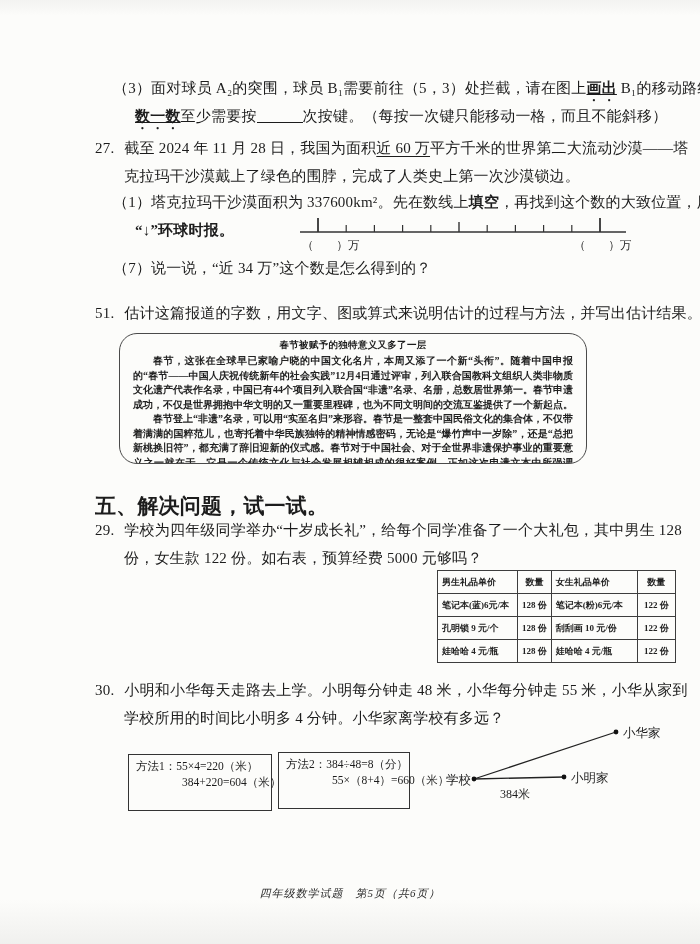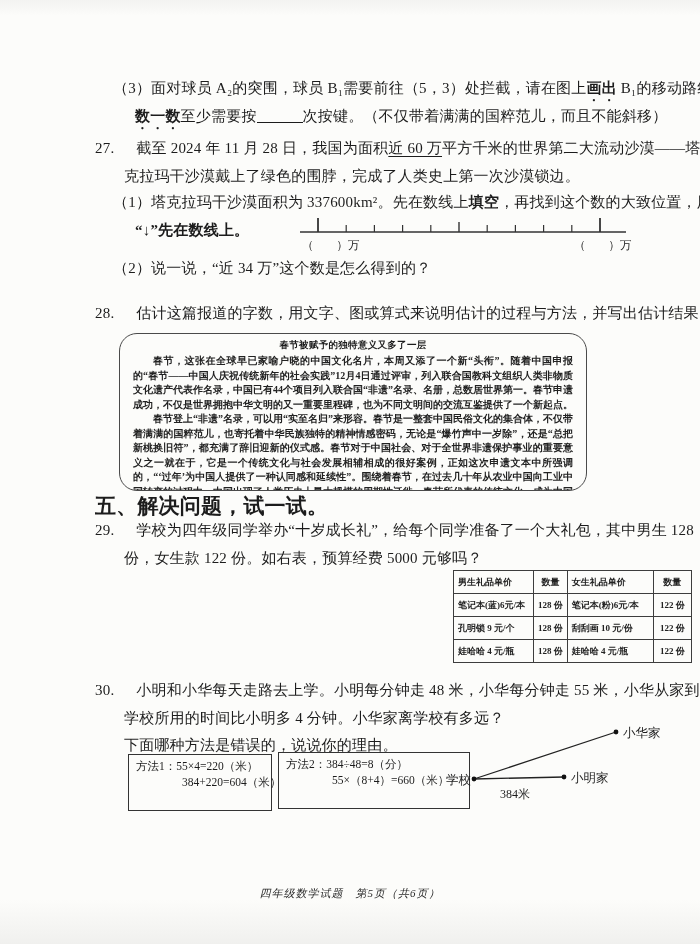--- a/index.html
+++ b/index.html
@@ -5,102 +5,102 @@
   * { margin:0; padding:0; box-sizing:border-box; }
   html,body { width:700px; height:944px; }
   body { font-family:"Liberation Serif","DejaVu Serif",serif; background:#e9e9e7; }
   .page { position:relative; width:700px; height:944px; overflow:hidden; color:#1c1c1c;
           background:linear-gradient(180deg,#f3f3f1 0px,#fcfcfa 16px,#fcfcfa 900px,#f0f0ee 944px); }
   .line { position:absolute; font-size:15px; white-space:nowrap; letter-spacing:.2px; }
   .b { font-weight:bold; }
   .ul { text-decoration:underline; text-underline-offset:3px; }
   .emdot { font-weight:bold;
            -webkit-text-emphasis:filled dot; -webkit-text-emphasis-position:under left;
-           text-emphasis:filled dot; text-emphasis-position:under left; }
+           text-emphasis:filled dot; text-emphasis-position:under left;text-decoration:underline; }
   .blank { display:inline-block; width:46px; height:15px; border-bottom:1.5px solid #1c1c1c; vertical-align:-2px; }
-  .num { margin-right:22px; }
+  .num { margin-right:10px; }
 
   
   .numberline-wrap { position:absolute; left:296px; top:214px; width:334px; height:46px; }
   .nl-label { position:absolute; font-size:11.5px; top:24px; white-space:nowrap; }
   .nl-label.left { left:6px; } .nl-label.right { left:278px; }
 
   
-  .article-box { position:absolute; left:119px; top:333px; width:468px; height:158px;
+  .article-box { position:absolute; left:119px; top:333px; width:468px; height:131px;
                  border:1.5px solid #4a4a4a; border-radius:18px; padding:5px 13px 3px; overflow:hidden; }
   .article-title { text-align:center; font-size:9.5px; font-weight:bold; margin-bottom:2px; letter-spacing:.3px; }
   .article-box p { font-size:10px; line-height:14.5px; text-align:justify; text-indent:2em; font-weight:600; color:#222; }
 
   
-  .gift-table { position:absolute; left:453px; top:570px; border-collapse:collapse; font-size:9px; font-weight:600; color:#222; }
+  .gift-table { position:absolute; left:437px; top:570px; border-collapse:collapse; font-size:9px; font-weight:600; color:#222; }
   .gift-table td { border:1.5px solid #3d3d3d; height:23px; padding:1px 4px; text-align:center; white-space:nowrap; }
   .gift-table td.item { text-align:left; }
   .gift-table td.c1 { width:80px; } .gift-table td.c2 { width:30px; }
   .gift-table td.c3 { width:86px; } .gift-table td.c4 { width:38px; }
 
   
   .method-box { position:absolute; border:1.3px solid #333; padding:3px 7px 20px; font-size:11.5px; line-height:16px;
                 white-space:nowrap; background:transparent; }
   #method1 { left:128px; top:754px; width:144px; }
-  #method2 { left:278px; top:752px; width:192px; }
+  #method2 { left:278px; top:752px; width:132px; }
   .m-indent { margin-left:46px; }
 
   
   .diagram { position:absolute; left:440px; top:698px; }
   .diagram text { font-size:12.5px; fill:#1c1c1c; font-family:"Liberation Serif","DejaVu Serif",serif; }
   .diagram .dist { font-size:12px; }
 
   .footer { position:absolute; left:0; top:886px; width:100%; text-align:center;
             font-size:11px; font-style:italic; letter-spacing:1px; color:#2a2a2a; }
 </style>
 </head>
 <body>
 
 <div class="page">
 
   <div class="line" style="left:113px; top:79px;">
     <span>（3）面对球员 A₂的突围，球员 B₁需要前往（5，3）处拦截，请在图上</span><span class="emdot">画出</span><span> B₁的移动路线，</span>
   </div>
   <div class="line" style="left:135px; top:107px;">
-    <span class="emdot">数一数</span><span>至少需要按</span><span class="blank"></span><span>次按键。（不仅带着满满的国粹范儿，而且不能斜移）</span>
+    <span class="emdot">数一数</span><span>至少需要按</span><span class="blank"></span><span>次按键。（每按一次键只能移动一格，而且不能斜移）</span>
   </div>
 
   <div class="line" style="left:95px; top:139px;">
     <span class="num">27.</span><span>截至 2024 年 11 月 28 日，我国为面积</span><span class="ul">近 60 万</span><span>平方千米的世界第二大流动沙漠——塔</span>
   </div>
   <div class="line" style="left:124px; top:167px;text-align:center;">克拉玛干沙漠戴上了绿色的围脖，完成了人类史上第一次沙漠锁边。</div>
 
   <div class="line" style="left:113px; top:193px;">
     <span>（1）</span><span>塔克拉玛干沙漠面积为 337600km²。先在数线上</span><span class="b">填空</span><span>，再找到这个数的大致位置，用</span>
   </div>
-  <div class="line b" style="left:135px; top:221px;">“↓”先在数线上。</div>
+  <div class="line b" style="left:135px; top:221px;">“↓”环球时报。</div>
 
   <div class="numberline-wrap">
     <svg width="334" height="24">
       <line x1="4" y1="18" x2="330" y2="18" stroke="#333" stroke-width="1.6"></line>
       <line x1="22" y1="4" x2="22" y2="18" stroke="#333" stroke-width="1.8"></line>
       <line x1="50.2" y1="11" x2="50.2" y2="18" stroke="#333" stroke-width="1.2"></line>
       <line x1="78.4" y1="11" x2="78.4" y2="18" stroke="#333" stroke-width="1.2"></line>
       <line x1="106.6" y1="11" x2="106.6" y2="18" stroke="#333" stroke-width="1.2"></line>
       <line x1="134.8" y1="11" x2="134.8" y2="18" stroke="#333" stroke-width="1.2"></line>
       <line x1="163" y1="8" x2="163" y2="18" stroke="#333" stroke-width="1.4"></line>
       <line x1="191.2" y1="11" x2="191.2" y2="18" stroke="#333" stroke-width="1.2"></line>
       <line x1="219.4" y1="11" x2="219.4" y2="18" stroke="#333" stroke-width="1.2"></line>
       <line x1="247.6" y1="11" x2="247.6" y2="18" stroke="#333" stroke-width="1.2"></line>
       <line x1="275.8" y1="11" x2="275.8" y2="18" stroke="#333" stroke-width="1.2"></line>
       <line x1="304" y1="4" x2="304" y2="18" stroke="#333" stroke-width="1.8"></line>
     </svg>
     <span class="nl-label left">（　　）万</span>
     <span class="nl-label right">（　　）万</span>
   </div>
 
-  <div class="line" style="left:113px; top:259px;">（2）说一说，“近 34 万”这个数是怎么得到的？</div>
+  <div class="line" style="left:113px; top:259px;">（7）说一说，“近 34 万”这个数是怎么得到的？</div>
 
   <div class="line" style="left:95px; top:304px;">
-    <span class="num">28.</span><span>估计这篇报道的字数，用文字、图或算式来说明估计的过程与方法，并写出估计结果。</span>
+    <span class="num">51.</span><span>估计这篇报道的字数，用文字、图或算式来说明估计的过程与方法，并写出估计结果。</span>
   </div>
 
   <div class="article-box">
     <div class="article-title">春节被赋予的独特意义又多了一层</div>
     <p>春节，这张在全球早已家喻户晓的中国文化名片，本周又添了一个新“头衔”。随着中国申报的“春节——中国人庆祝传统新年的社会实践”12月4日通过评审，列入联合国教科文组织人类非物质文化遗产代表作名录，中国已有44个项目列入联合国“非遗”名录、名册，总数居世界第一。春节申遗成功，不仅是世界拥抱中华文明的又一重要里程碑，也为不同文明间的交流互鉴提供了一个新起点。</p>
     <p>春节登上“非遗”名录，可以用“实至名归”来形容。春节是一整套中国民俗文化的集合体，不仅带着满满的国粹范儿，也寄托着中华民族独特的精神情感密码，无论是“爆竹声中一岁除”，还是“总把新桃换旧符”，都充满了辞旧迎新的仪式感。春节对于中国社会、对于全世界非遗保护事业的重要意义之一就在于，它是一个传统文化与社会发展相辅相成的很好案例，正如这次申遗文本中所强调的，“‘过年’为中国人提供了一种认同感和延续性”。围绕着春节，在过去几十年从农业中国向工业中国转变的过程中，中国出现了人类历史上最大规模的周期性迁徙，春节所代表的传统文化，成为中国式现代化的一种内在动力和具体形式。（摘自《环球时报》）</p>
   </div>
 
   <div class="line b" style="left:95px; top:476px; font-size:21px;margin-top:16px;">五、解决问题，试一试。</div>
 
@@ -135,21 +135,20 @@
       <td class="item">娃哈哈 4 元/瓶</td>
       <td>122 份</td>
     </tr>
   </tbody>
     </table>
 
   <div class="line" style="left:95px; top:681px;">
     <span class="num">30.</span><span>小明和小华每天走路去上学。小明每分钟走 48 米，小华每分钟走 55 米，小华从家到</span>
   </div>
   <div class="line" style="left:124px; top:709px;">学校所用的时间比小明多 4 分钟。小华家离学校有多远？</div>
-  <div class="line" style="left:124px; top:736px;">下面哪种方法是错误的，说说你的理由。</div>
 
   <div class="method-box" id="method1">
     <div><span>方法1：</span><span>55×4=220（米）</span></div>
     <div class="m-indent">384+220=604（米）</div>
   </div>
   <div class="method-box" id="method2">
     <div><span>方法2：</span><span>384÷48=8（分）</span></div>
     <div class="m-indent">55×（8+4）=660（米）</div>
   </div>
 

